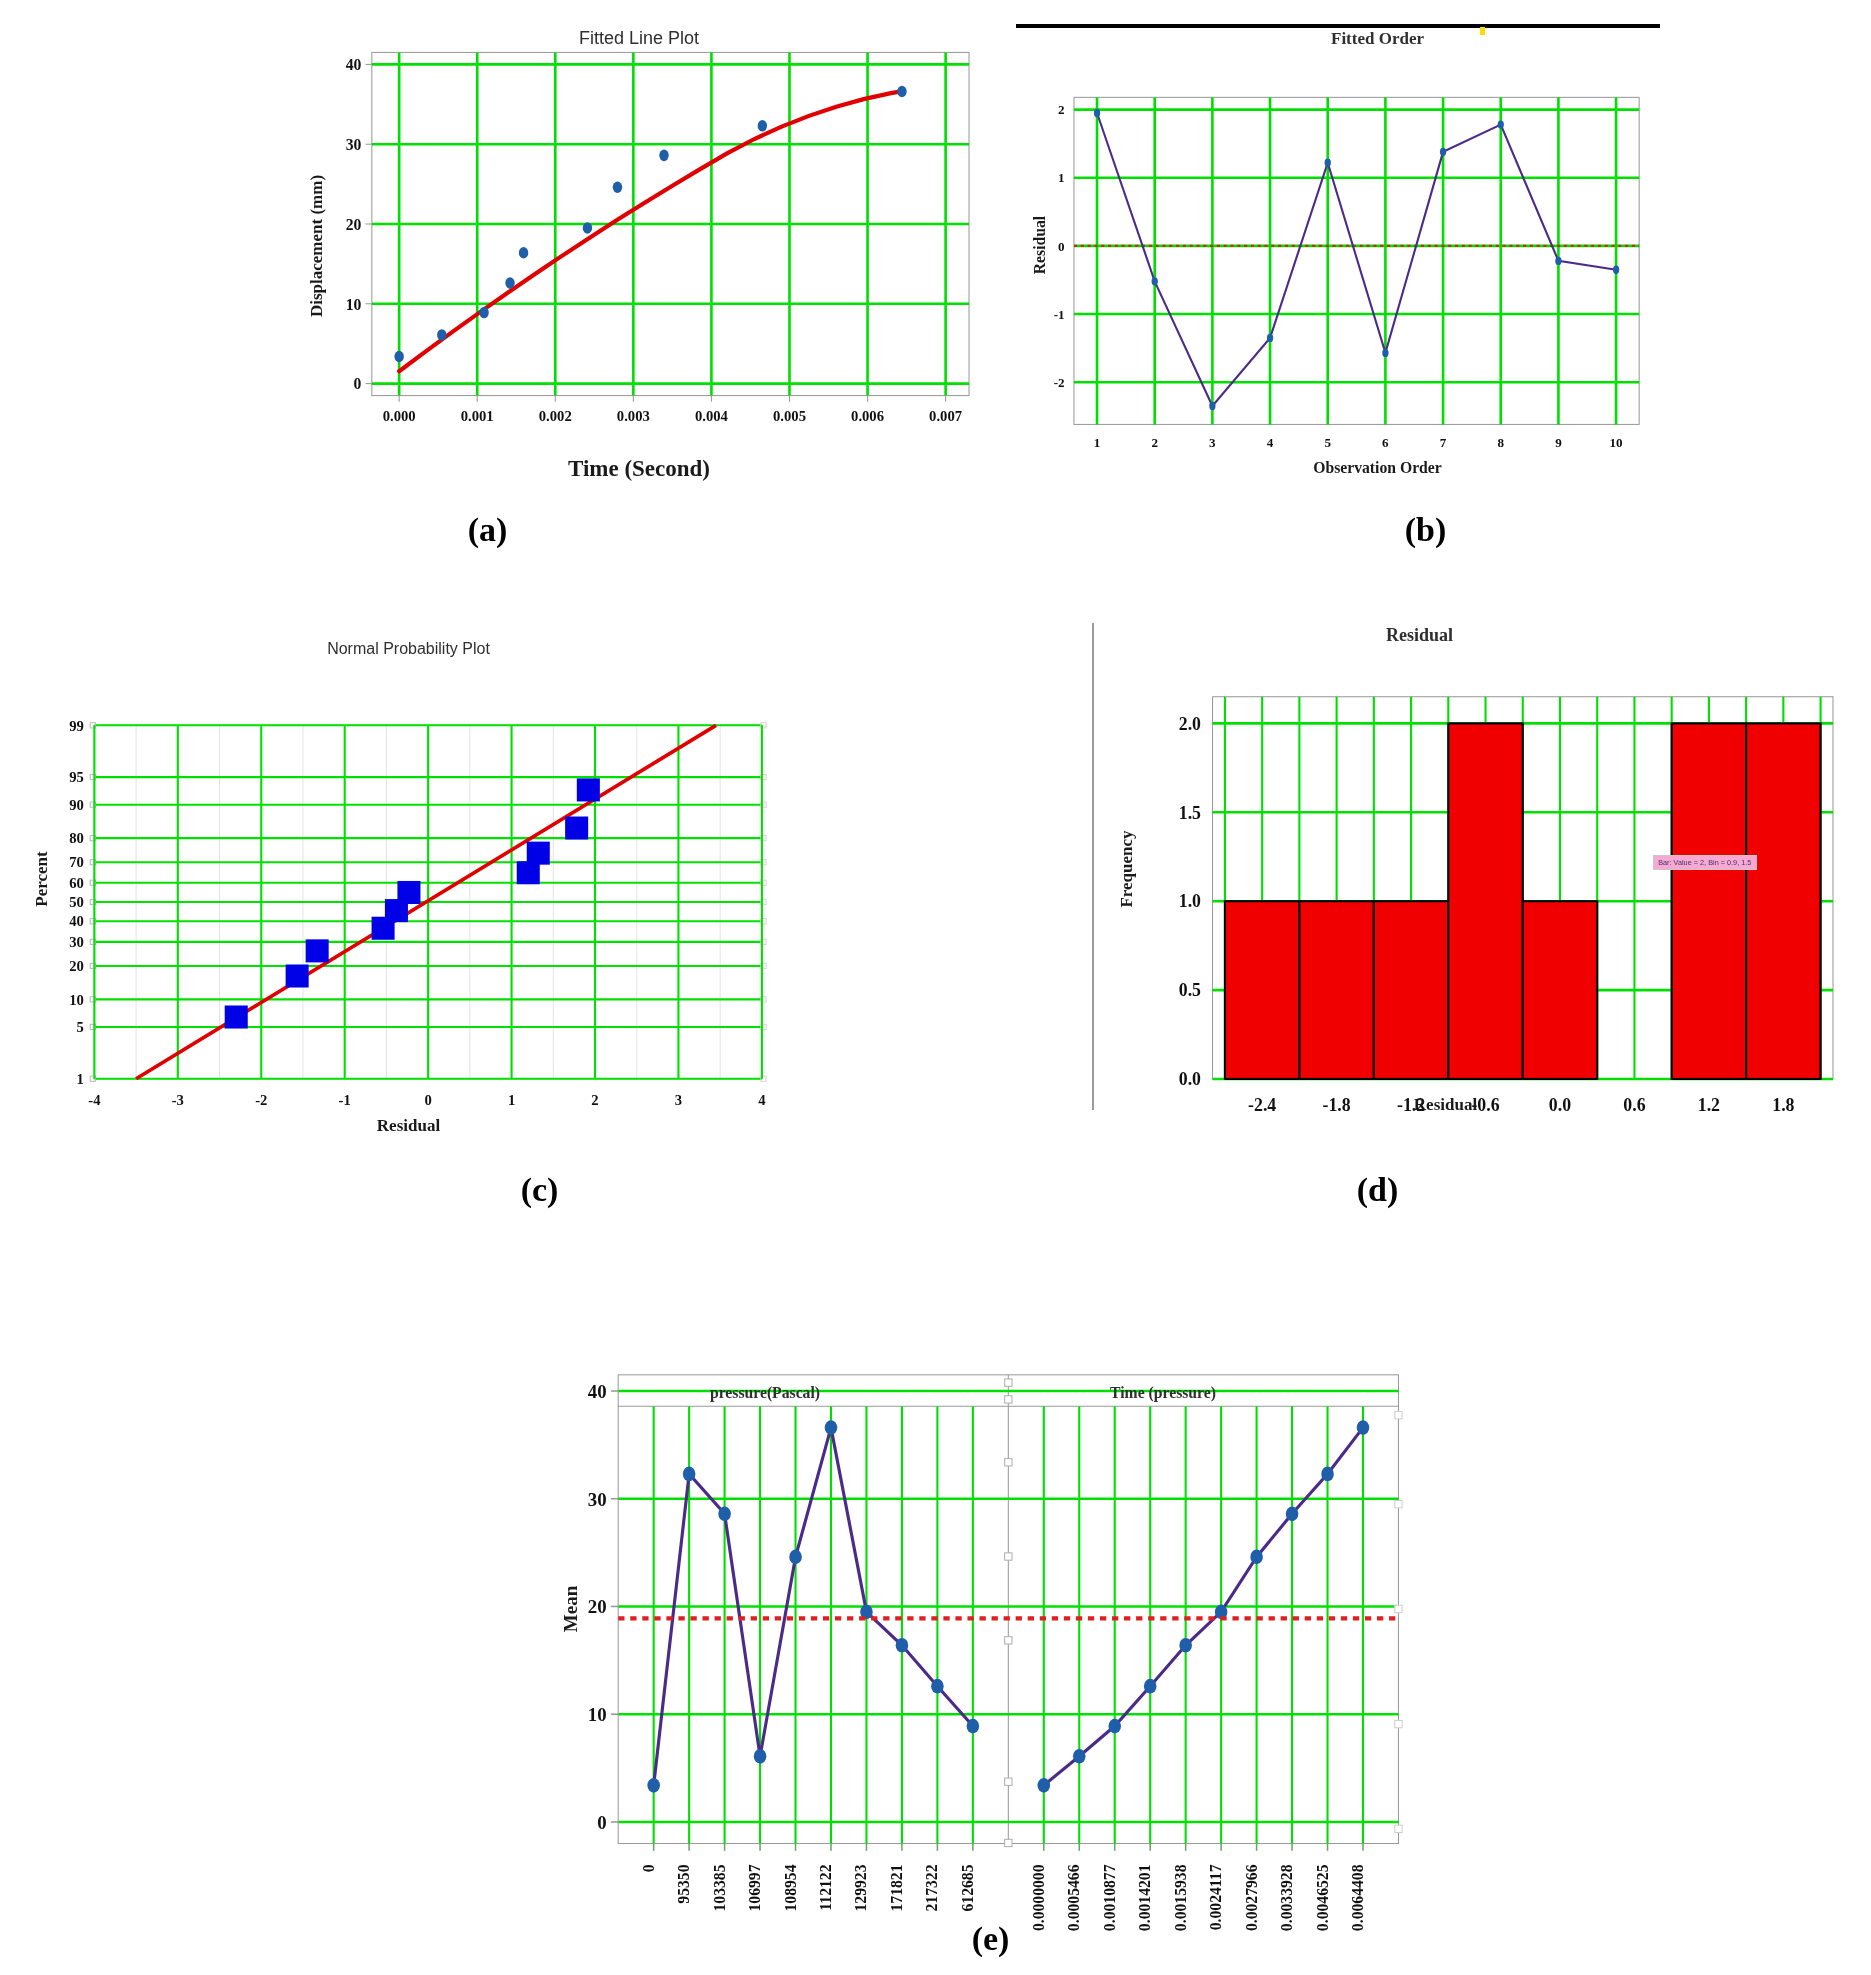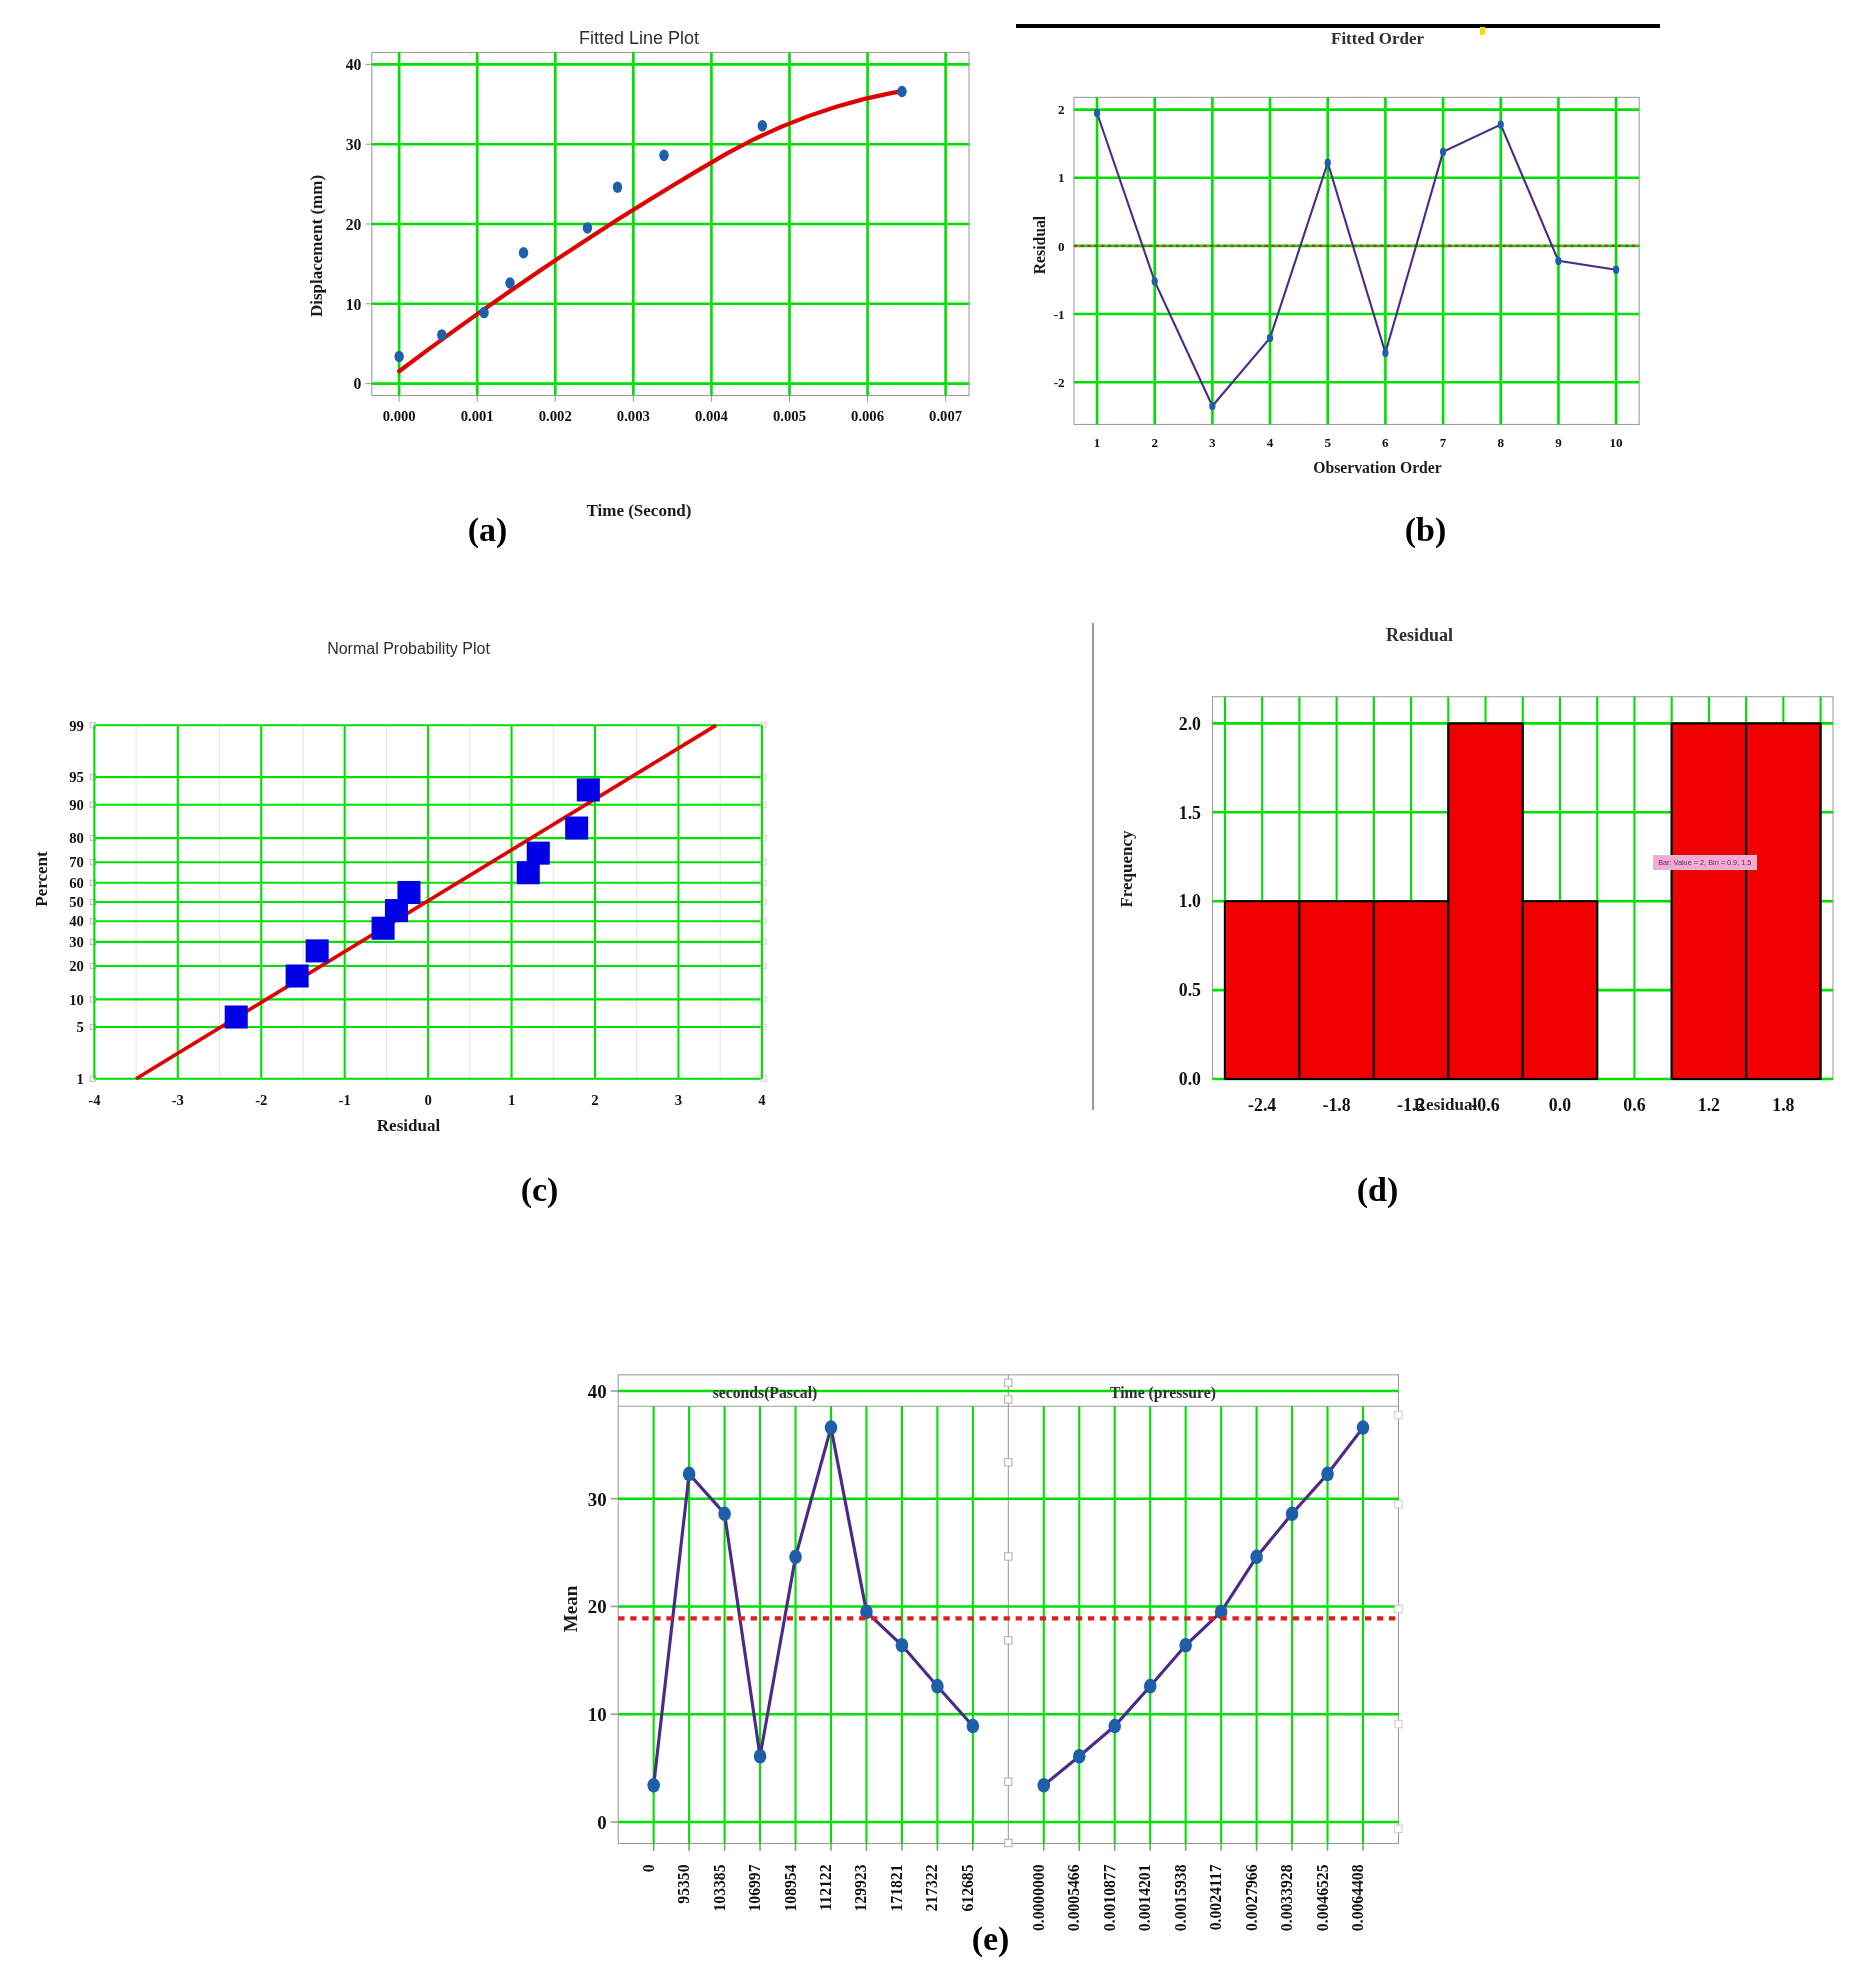--- a/index.html
+++ b/index.html
@@ -66,21 +66,21 @@
         <ellipse cx="413.7796078431373" cy="500.2209302325581" rx="9" ry="11" fill="#1f5fa9"></ellipse>
         <ellipse cx="439.6643137254902" cy="442.3372093023256" rx="9" ry="11" fill="#1f5fa9"></ellipse>
         <ellipse cx="561.5474509803922" cy="395.1162790697675" rx="9" ry="11" fill="#1f5fa9"></ellipse>
         <ellipse cx="618.9050980392158" cy="317.43023255813955" rx="9" ry="11" fill="#1f5fa9"></ellipse>
         <ellipse cx="707.7505882352941" cy="256.49999999999994" rx="9" ry="11" fill="#1f5fa9"></ellipse>
         <ellipse cx="895.4705882352941" cy="200.1395348837209" rx="9" ry="11" fill="#1f5fa9"></ellipse>
         <ellipse cx="1161.9623529411765" cy="134.6395348837209" rx="9" ry="11" fill="#1f5fa9"></ellipse>
       </g>
     </svg>
   <div class="vlabel axlabel" style="left:-55px;top:215px;width:157px;font-size:17px;transform:rotate(-90deg);">Displacement (mm)</div>
-  <div class="axlabel" style="position:absolute;left:0;top:435px;width:692px;font-size:17px;margin-top:45px;">Time (Second)</div>
+  <div class="axlabel" style="position:absolute;left:0;top:435px;width:692px;font-size:23px;">Time (Second)</div>
 </div>
 <div class="subcap" style="left:435px;top:511px;width:105px;font-size:34px;">(a)</div>
 
 <div class="panel" id="panel-b" style="left:995px;top:10.5px;width:765px;height:471px;">
   <div style="position:absolute;left:21px;top:13.6px;width:644px;height:3.7px;background:#000;"></div>
   <div style="position:absolute;left:485px;top:16px;width:4.7px;height:8.4px;background:#ffdd00;"></div>
   <div class="title-serif" style="position:absolute;left:0;top:18px;width:765px;font-size:17px;">Fitted Order</div>
   <svg id="svg-b" width="765" height="471" viewBox="0 0 1460 900">
       <g>
         <rect x="150" y="165" width="1080" height="625" fill="#fff" stroke="#9a9a9a" stroke-width="2"></rect>
@@ -403,17 +403,17 @@
         <rect x="868" y="995" width="14" height="14" fill="#fff" stroke="#b0b0b0" stroke-width="2"></rect>
         <rect x="868" y="1112" width="14" height="14" fill="#fff" stroke="#b0b0b0" stroke-width="2"></rect>
         <rect x="1613" y="295" width="14" height="14" fill="#fff" stroke="#cfcfcf" stroke-width="2"></rect>
         <rect x="1613" y="465" width="14" height="14" fill="#fff" stroke="#cfcfcf" stroke-width="2"></rect>
         <rect x="1613" y="665" width="14" height="14" fill="#fff" stroke="#cfcfcf" stroke-width="2"></rect>
         <rect x="1613" y="885" width="14" height="14" fill="#fff" stroke="#cfcfcf" stroke-width="2"></rect>
         <rect x="1613" y="1085" width="14" height="14" fill="#fff" stroke="#cfcfcf" stroke-width="2"></rect>
       </g>
     </svg>
   <div class="vlabel axlabel" style="left:-58px;top:341px;width:157px;font-size:19px;transform:rotate(-90deg);">Mean</div>
-  <div class="title-serif" style="position:absolute;left:105px;top:127px;width:220px;font-size:15.7px;">seconds(Pascal)</div>
+  <div class="title-serif" style="position:absolute;left:105px;top:127px;width:220px;font-size:15.7px;">pressure(Pascal)</div>
   <div class="title-serif" style="position:absolute;left:503px;top:127px;width:220px;font-size:15.7px;">Time (pressure)</div>
 </div>
 <div class="subcap" style="left:938px;top:1920px;width:105px;font-size:34px;">(e)</div>
 
 
 </body></html>

